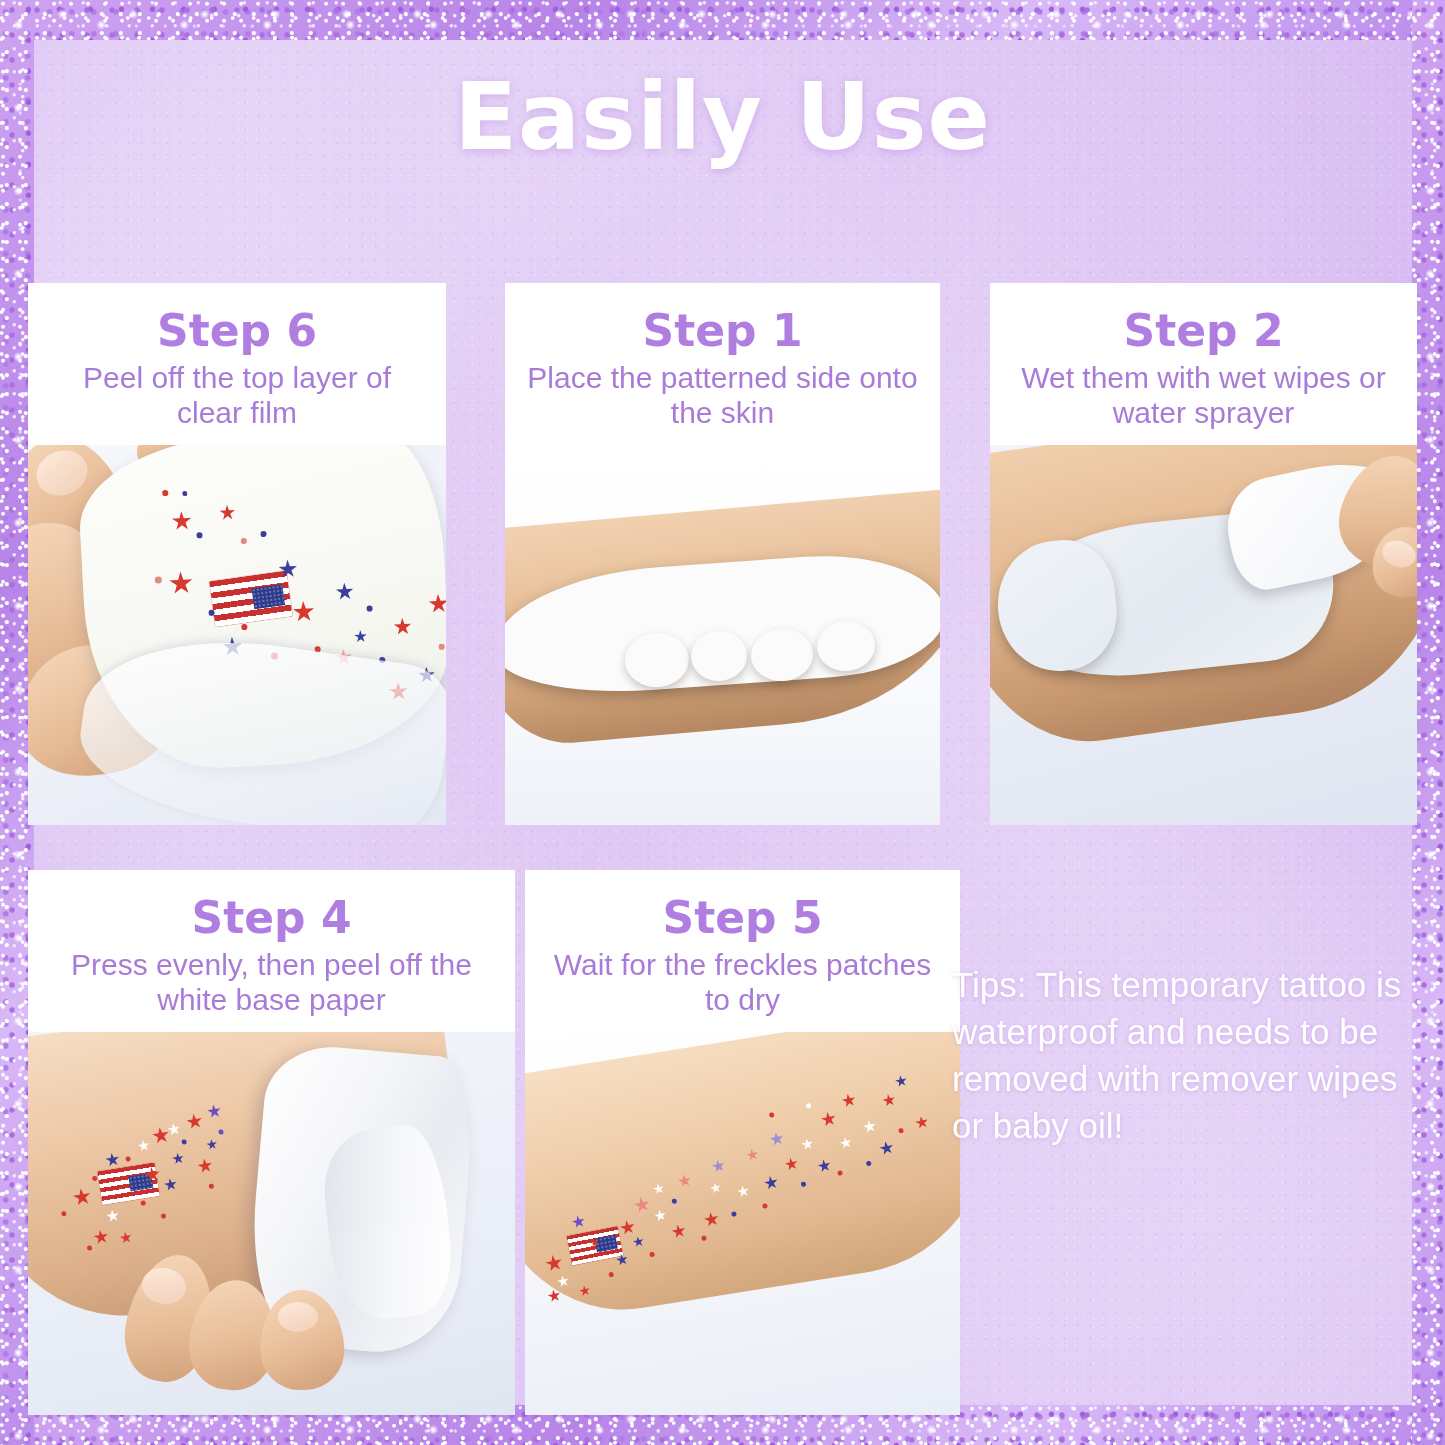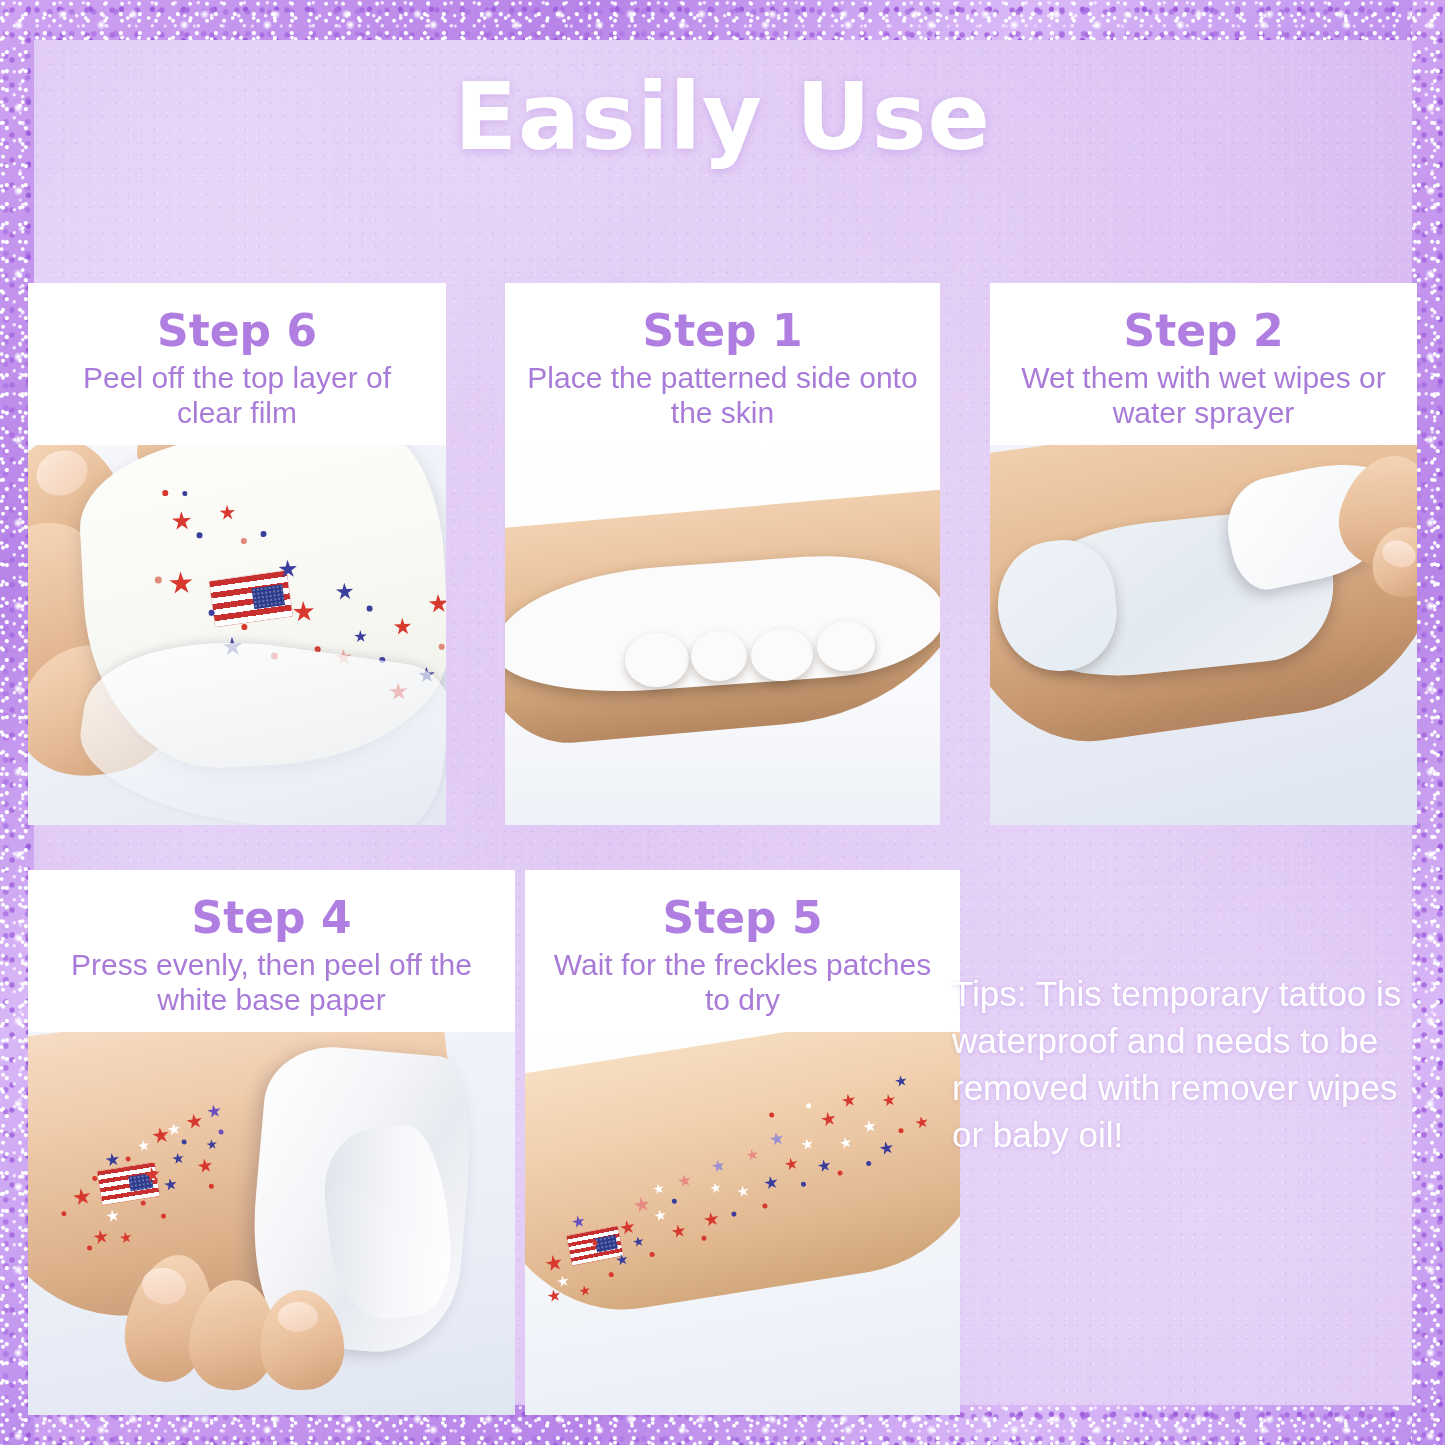--- a/index.html
+++ b/index.html
@@ -201,21 +201,20 @@
 
   
   .tips {
     position: absolute;
     color: #ffffff;
     font-family: "Liberation Sans", sans-serif;
     font-weight: 400;
     font-size: 35px;
     line-height: 1.34;
     text-shadow: 0 1px 4px rgba(150,100,205,.30);
-    margin-top: 9px;
   }
 </style>
 </head>
 <body>
 
 <div id="poster">
 
   <div class="bg-base"></div>
   <div class="bg-speckle"></div>
 

